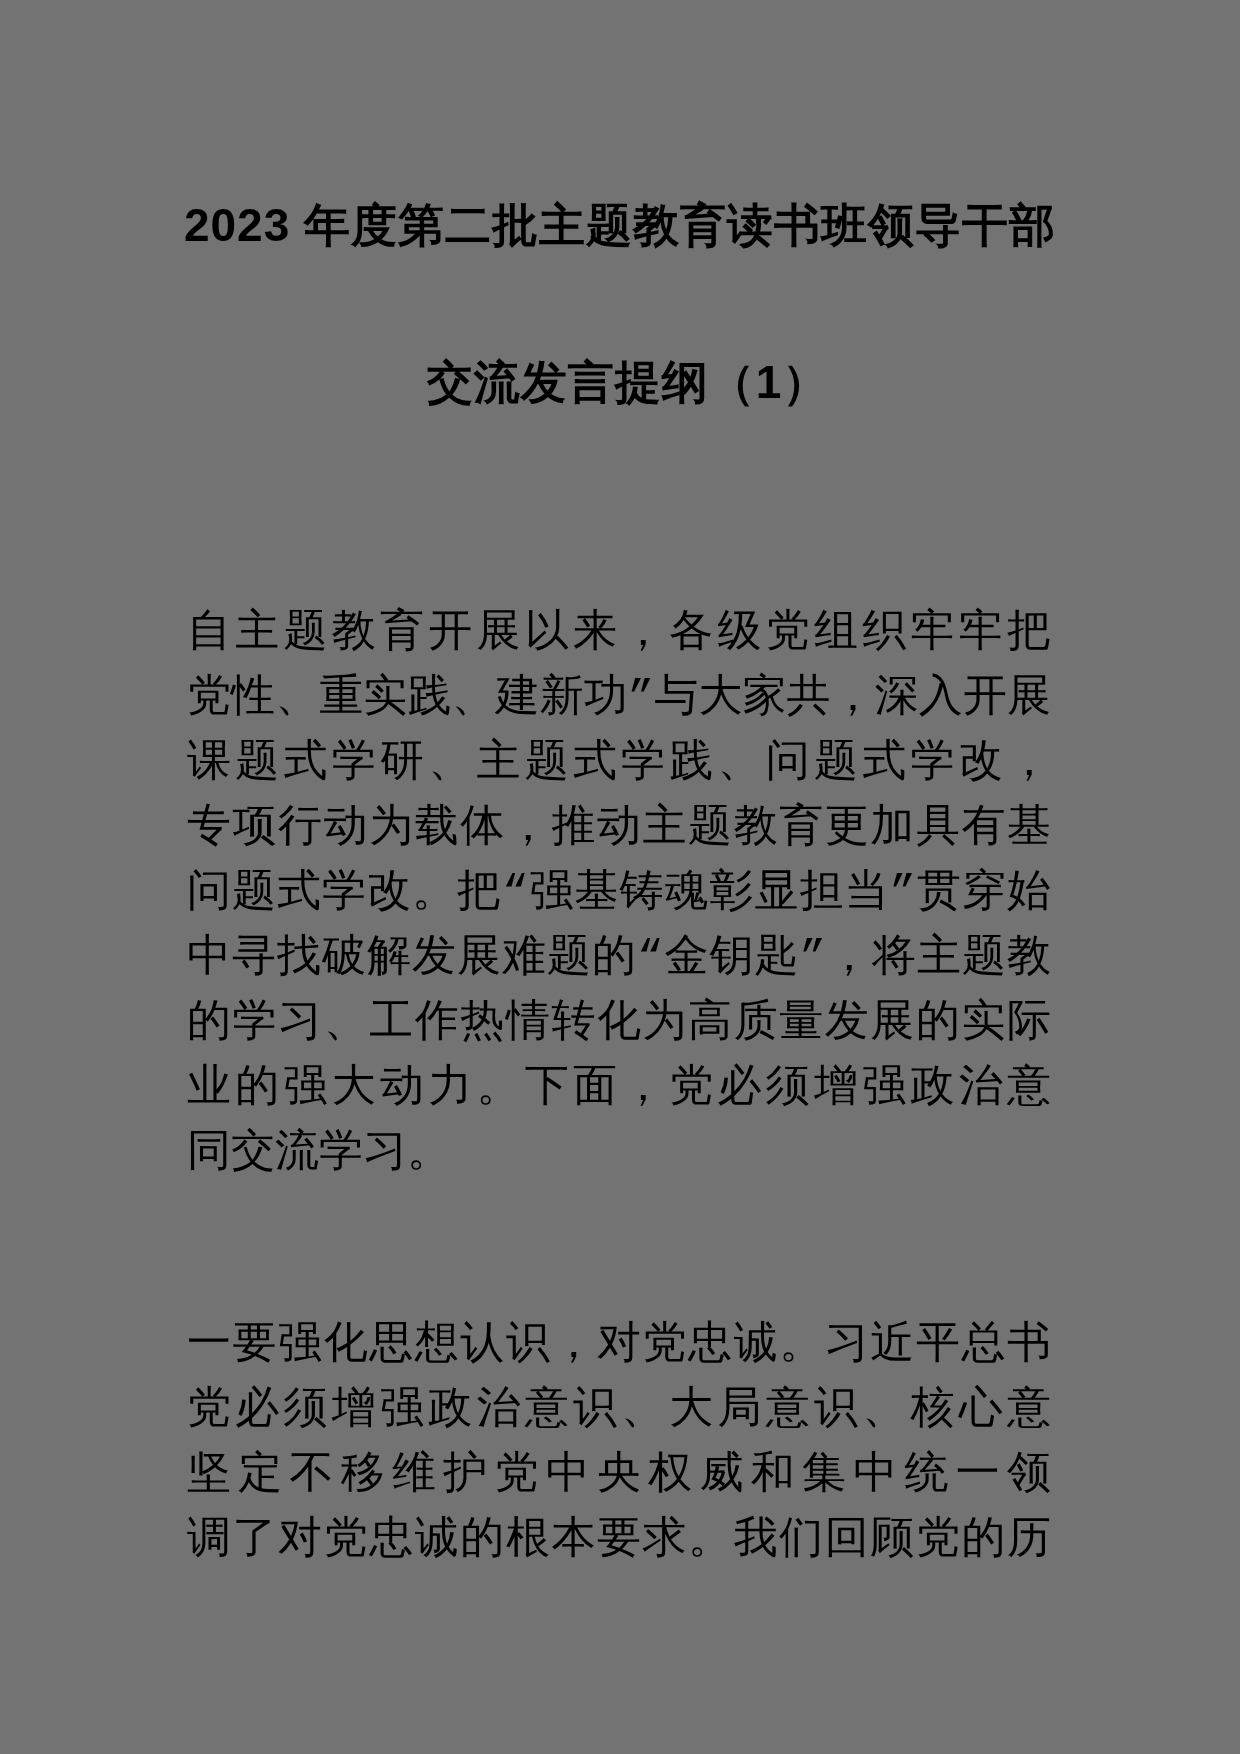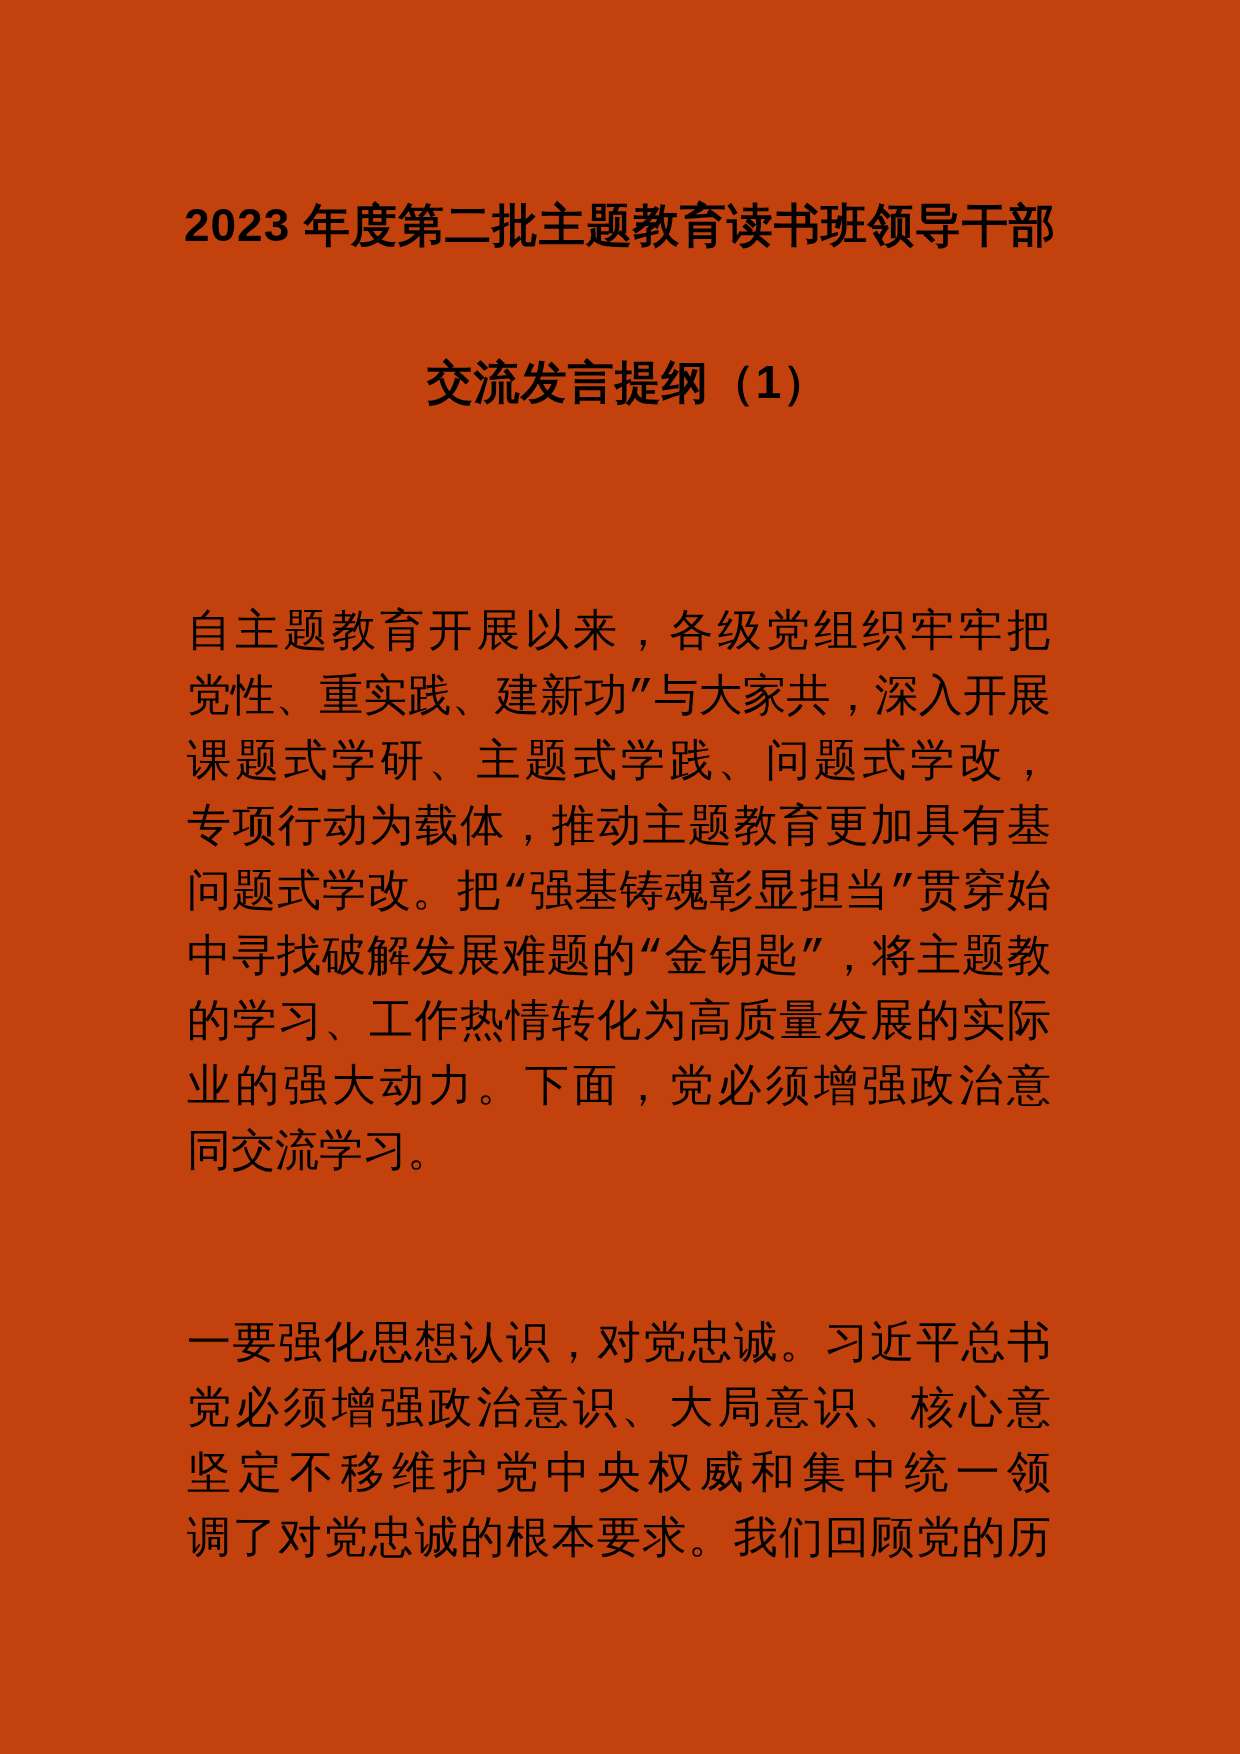--- a/index.html
+++ b/index.html
@@ -4,21 +4,21 @@
 <style>
   html, body {
     margin: 0;
     padding: 0;
     background: #ffffff;
   }
   .page {
     position: relative;
     width: 1240px;
     height: 1754px;
-    background: #c2410c;
+    background: #737373;
     color: #000000;
     font-family: "Liberation Sans", sans-serif;
     overflow: hidden;
   }
   .doc-title {
     position: absolute;
     left: 0;
     width: 100%;
     margin: 0;
     text-align: center;

